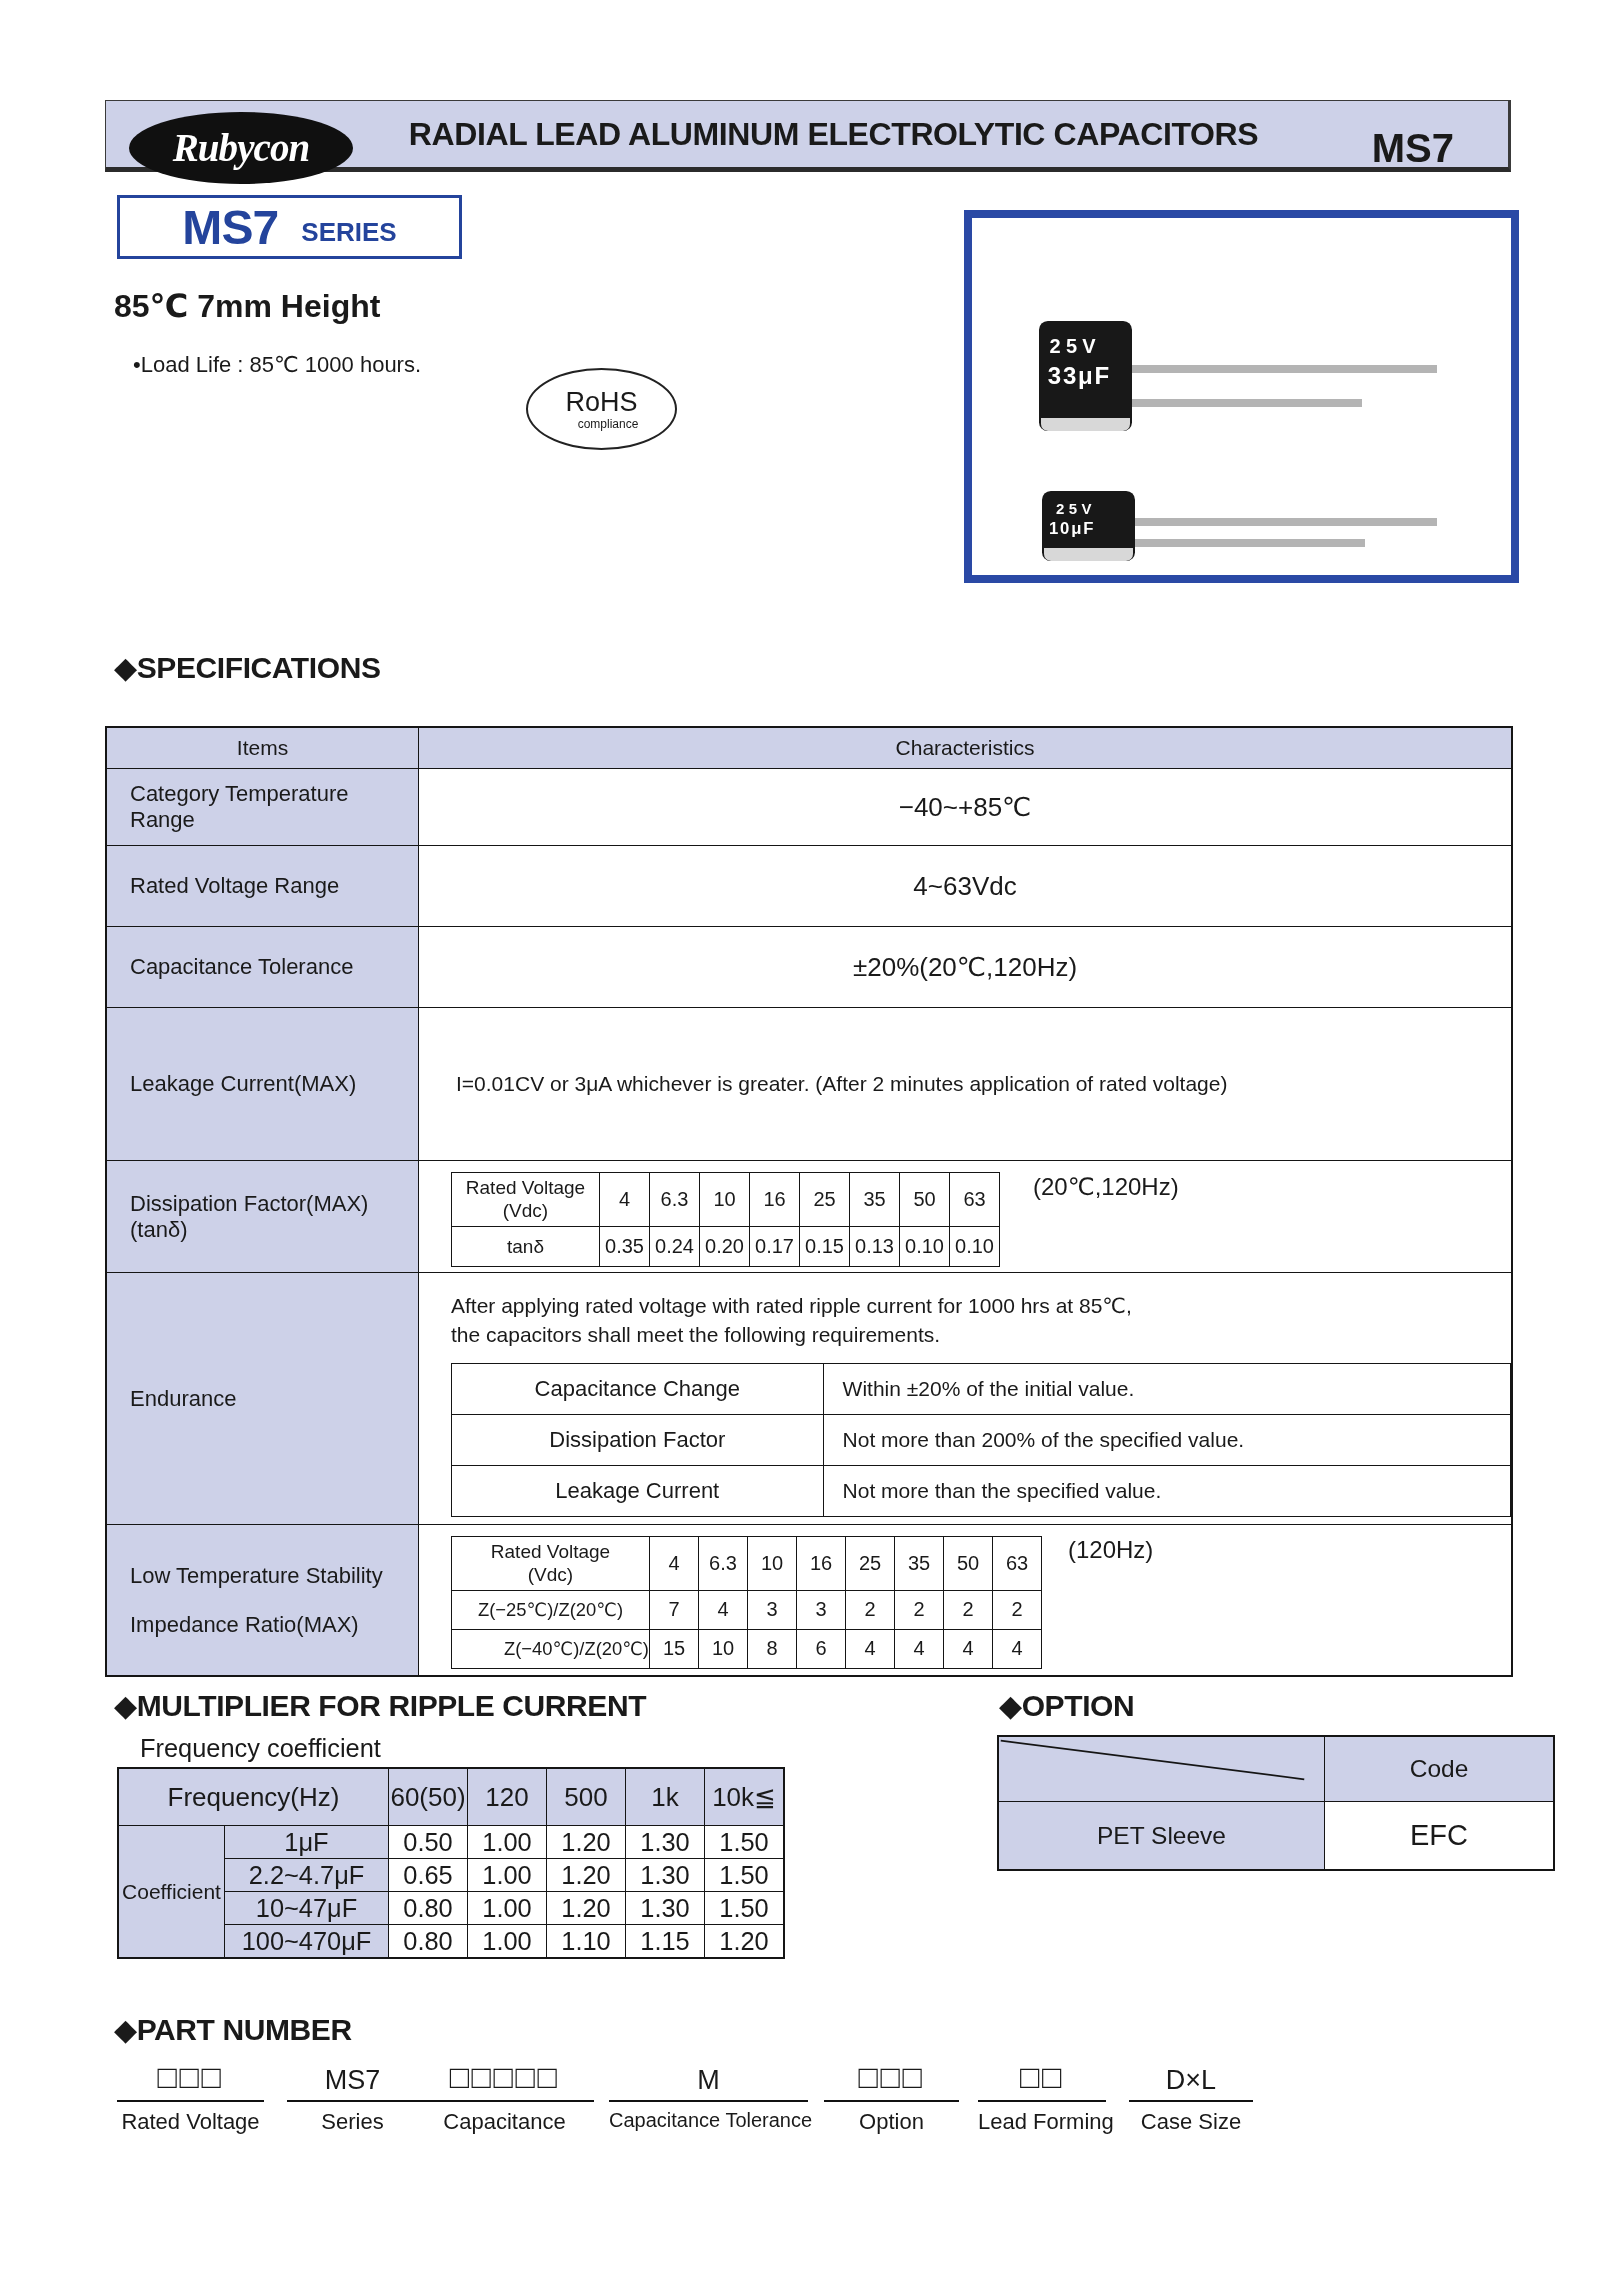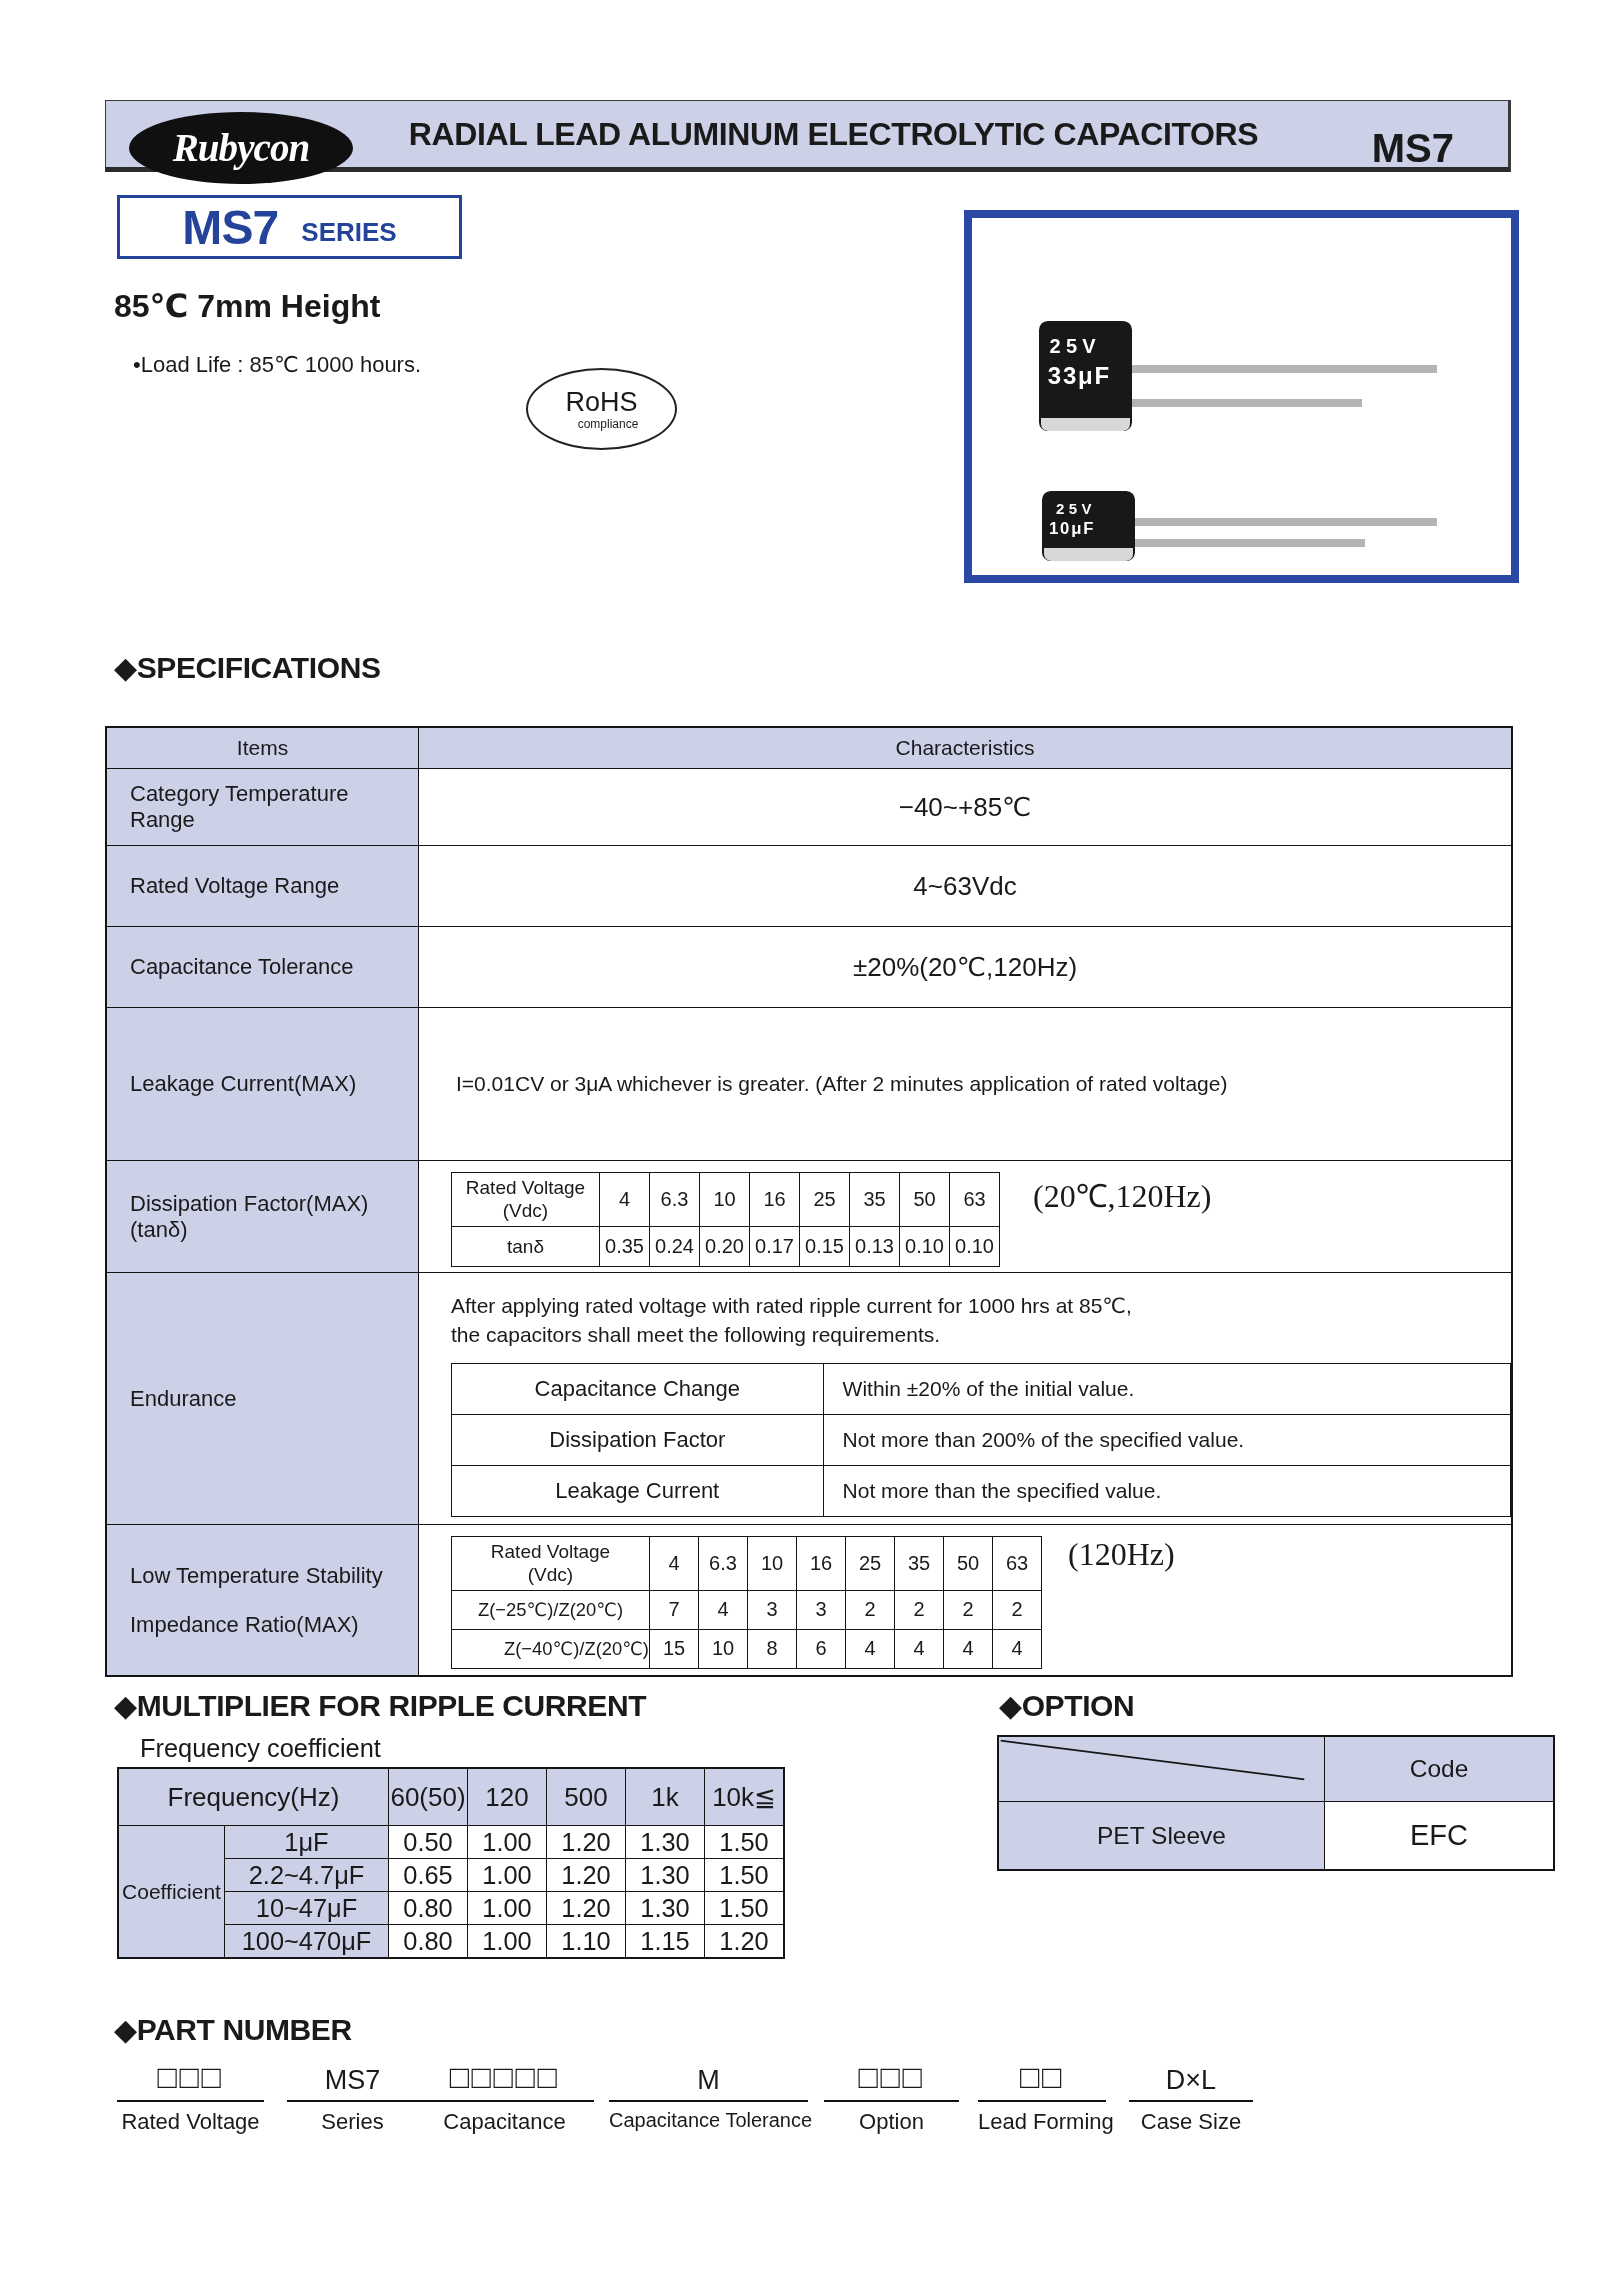--- a/index.html
+++ b/index.html
@@ -78,21 +78,21 @@
   .spec-val{text-align:center;font-size:26px;}
   .leak-cell{justify-content:center;gap:35px;padding-left:37px;font-size:21px;}
   .leak-legend{display:flex;gap:131px;}
   
   .inner-tbl{border-collapse:collapse;}
   .inner-tbl th,.inner-tbl td{border:0.9px solid #151515;text-align:center;padding:0;background:#fff;font-weight:normal;}
   .dtable{position:absolute;left:32px;top:10.5px;border:1.8px solid #151515;}
   .dtable .vh{width:147px;height:53px;font-size:19px;line-height:23px;border-bottom:1.8px solid #151515;}
   .dtable td{width:49px;font-size:20px;height:39px;}
   .dtable tr:first-child td{height:53px;border-bottom:1.8px solid #151515;}
-  .cond{position:absolute;font-size:32px;font-family:Liberation Serif, serif;}
+  .cond{position:absolute;font-size:24px;}
   .dissip-cond{left:614px;top:12.3px;}
   .endur-cell{padding:17.5px 0 0 32px;justify-content:flex-start;}
   .endur-desc{font-size:21px;line-height:29px;}
   .etable{margin-top:14px;border:1.8px solid #151515;}
   .etable td{height:50px;border:1.8px solid #151515;}
   .etable .ename{width:279px;font-size:22px;}
   .etable .ereq{width:498px;text-align:left;padding-left:19px;font-size:21px;}
   .ltable{position:absolute;left:32px;top:10.5px;border:1.8px solid #151515;}
   .ltable .vh{width:197px;height:53px;font-size:19px;line-height:23px;border-bottom:1.8px solid #151515;}
   .ltable td{width:48px;font-size:20px;height:38px;}

